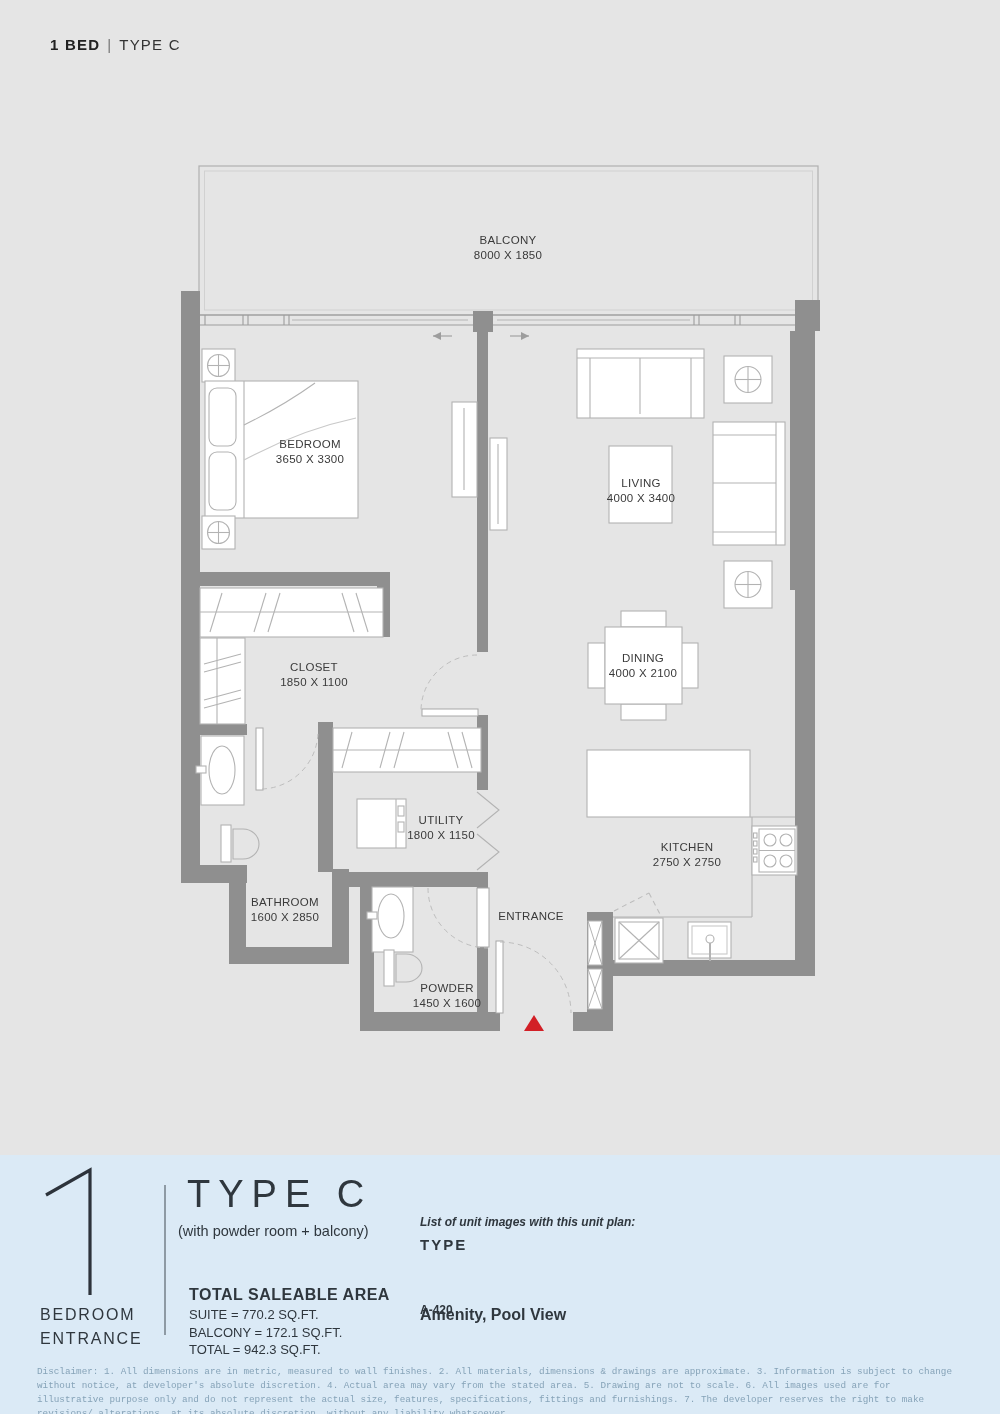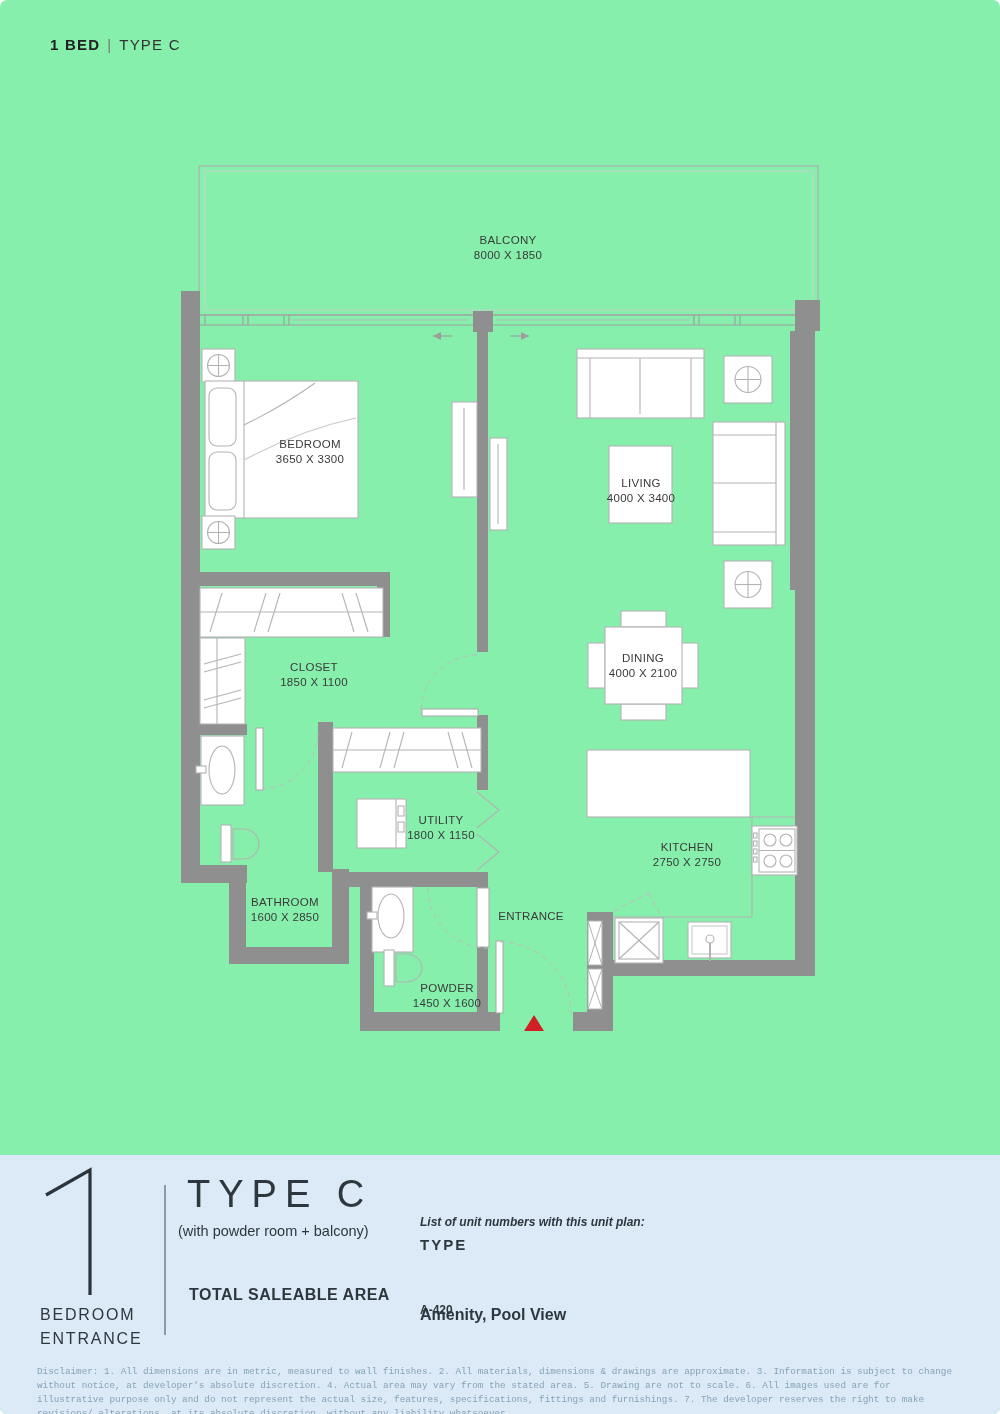--- a/index.html
+++ b/index.html
@@ -1,17 +1,17 @@
 <!DOCTYPE html>
 <html><head>
 <meta charset="utf-8">
 <style>
   html,body{margin:0;padding:0;background:#fff;}
-  .page{position:relative;width:1000px;height:1414px;background:#86efac;overflow:hidden;
-        font-family:"Liberation Sans",sans-serif;border-radius:7px;}
+  .page{position:relative;width:1000px;height:1414px;background:#e5e5e5;overflow:hidden;
+        font-family:"Liberation Sans",sans-serif;}
   
   .hdr{position:absolute;left:50px;top:36px;font-size:15px;letter-spacing:1.2px;color:#222;}
   .hdr .b{font-weight:700;}
   .hdr .sep{color:#777;margin:0 7px;font-weight:300;}
   .hdr .l{font-weight:400;color:#333;}
   
   .plan{position:absolute;left:0;top:0;}
   svg text{font-family:"Liberation Sans",sans-serif;fill:#3a3a3a;font-size:11.5px;letter-spacing:.3px;}
   svg text.room{text-anchor:middle;}
   
@@ -328,20 +328,25 @@
       </svg>
     </div>
     <div class="unit-label">
       <div>BEDROOM</div>
       <div>ENTRANCE</div>
     </div>
     <div class="vdiv"></div>
     <div class="type-title">TYPE C</div>
     <div class="type-sub">(with powder room + balcony)</div>
     <div class="area-head">TOTAL SALEABLE AREA</div>
-    <div class="list-label">List of unit numbers with this unit plan:</div>
+    <div class="area-lines">
+      <div>SUITE = 770.2 SQ.FT.</div>
+      <div>BALCONY = 172.1 SQ.FT.</div>
+      <div>TOTAL = 942.3 SQ.FT.</div>
+    </div>
+    <div class="list-label">List of unit images with this unit plan:</div>
     <div class="views">TYPE</div>
     <div class="amenity">Amenity, Pool View</div>
     <div class="unitnums">A-420</div>
     <div class="disclaimer">Disclaimer: 1. All dimensions are in metric, measured to wall finishes. 2. All materials, dimensions &amp; drawings are approximate. 3. Information is subject to change without notice, at developer's absolute discretion. 4. Actual area may vary from the stated area. 5. Drawing are not to scale. 6. All images used are for illustrative purpose only and do not represent the actual size, features, specifications, fittings and furnishings. 7. The developer reserves the right to make revisions/ alterations, at its absolute discretion, without any liability whatsoever.</div>
   </div>
 
 </div>
 
 </body></html>

